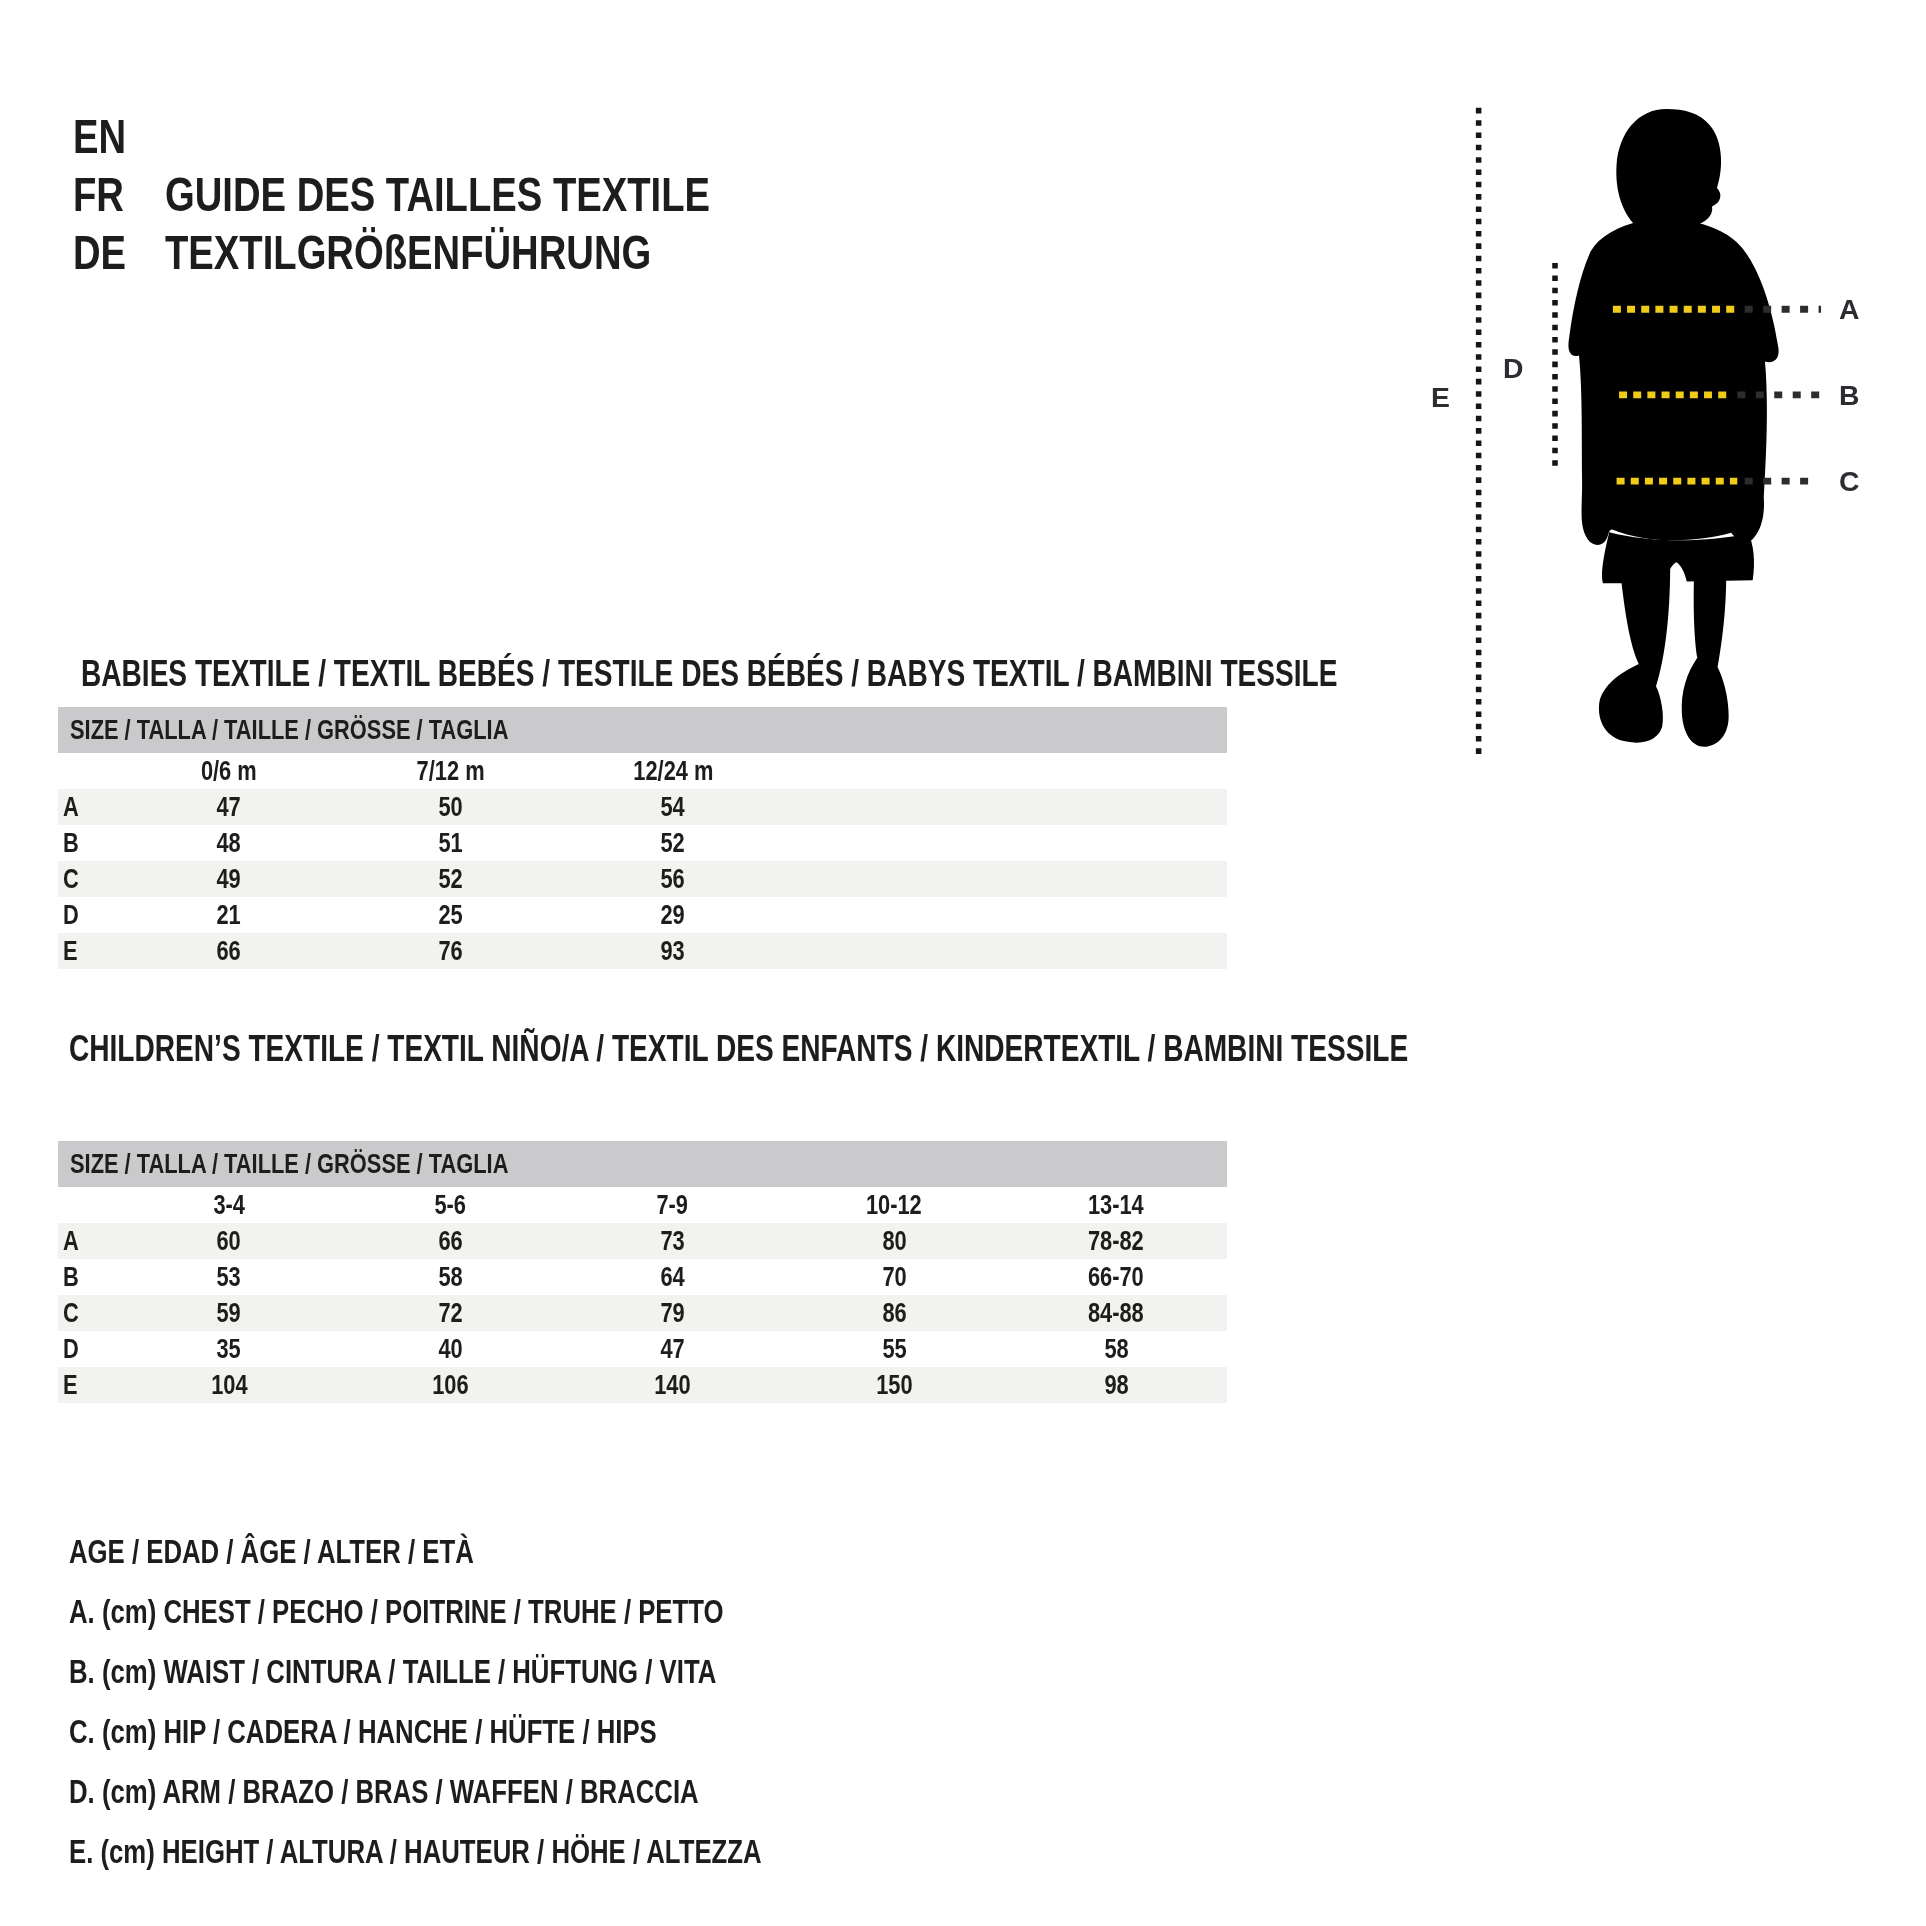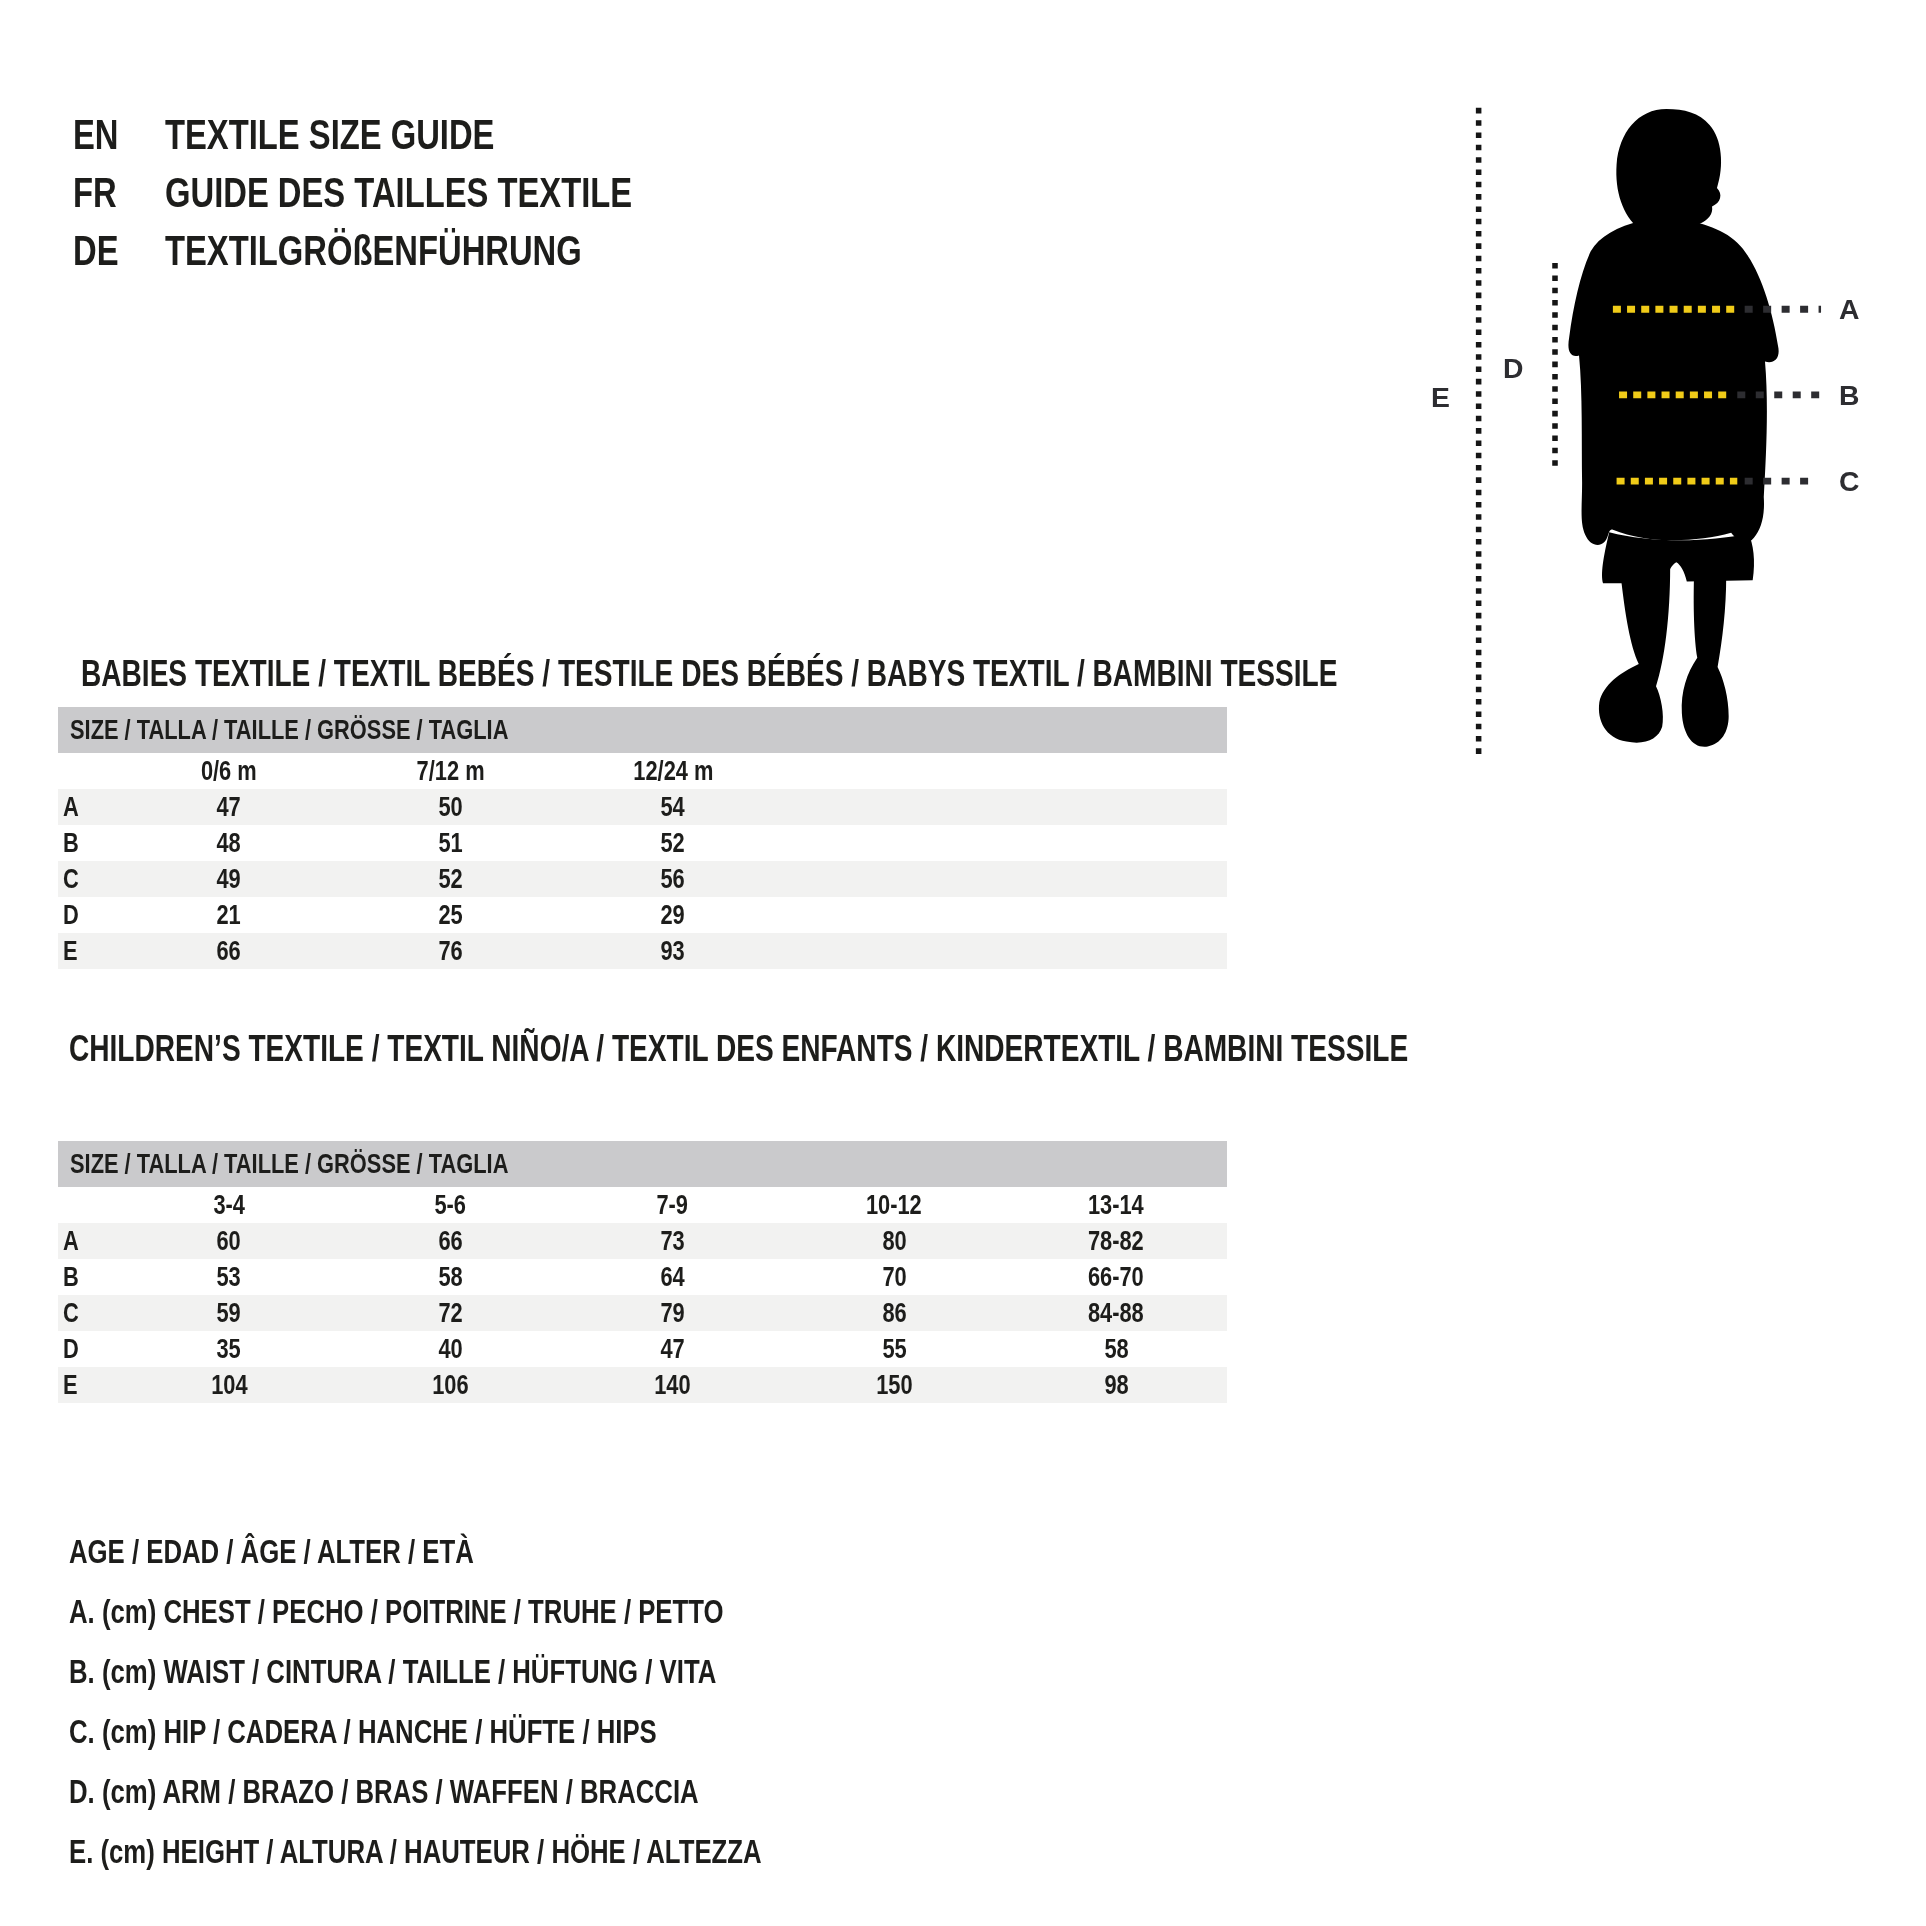--- a/index.html
+++ b/index.html
@@ -33,23 +33,23 @@
   }
 
   
   .lang-block {
     position: absolute;
     left: 73px;
     top: 106px;
   }
   .lang-row {
     display: flex;
-    align-items: center;
+    align-items: flex-end;
     height: 58px;
-    font-size: 42px;
+    font-size: 49px;
     letter-spacing: 0px;
   }
   .lang-code { width: 92px; }
 
   
   .section-heading {
     position: absolute;
     left: 69px;
     font-size: 36px;
     line-height: 1.15;
@@ -124,21 +124,20 @@
   }
 </style>
 </head>
 <body>
 
 <div class="canvas">
 
   <section class="lang-block">
     <div class="lang-row">
       <span class="lang-code"><span class="cx">EN</span></span>
-      <span><span class="cx">TEXTILE SIZE GUIDE</span></span>
     </div>
     <div class="lang-row">
       <span class="lang-code"><span class="cx">FR</span></span>
       <span><span class="cx">GUIDE DES TAILLES TEXTILE</span></span>
     </div>
     <div class="lang-row">
       <span class="lang-code"><span class="cx">DE</span></span>
       <span><span class="cx">TEXTILGRÖßENFÜHRUNG</span></span>
     </div>
   </section>

